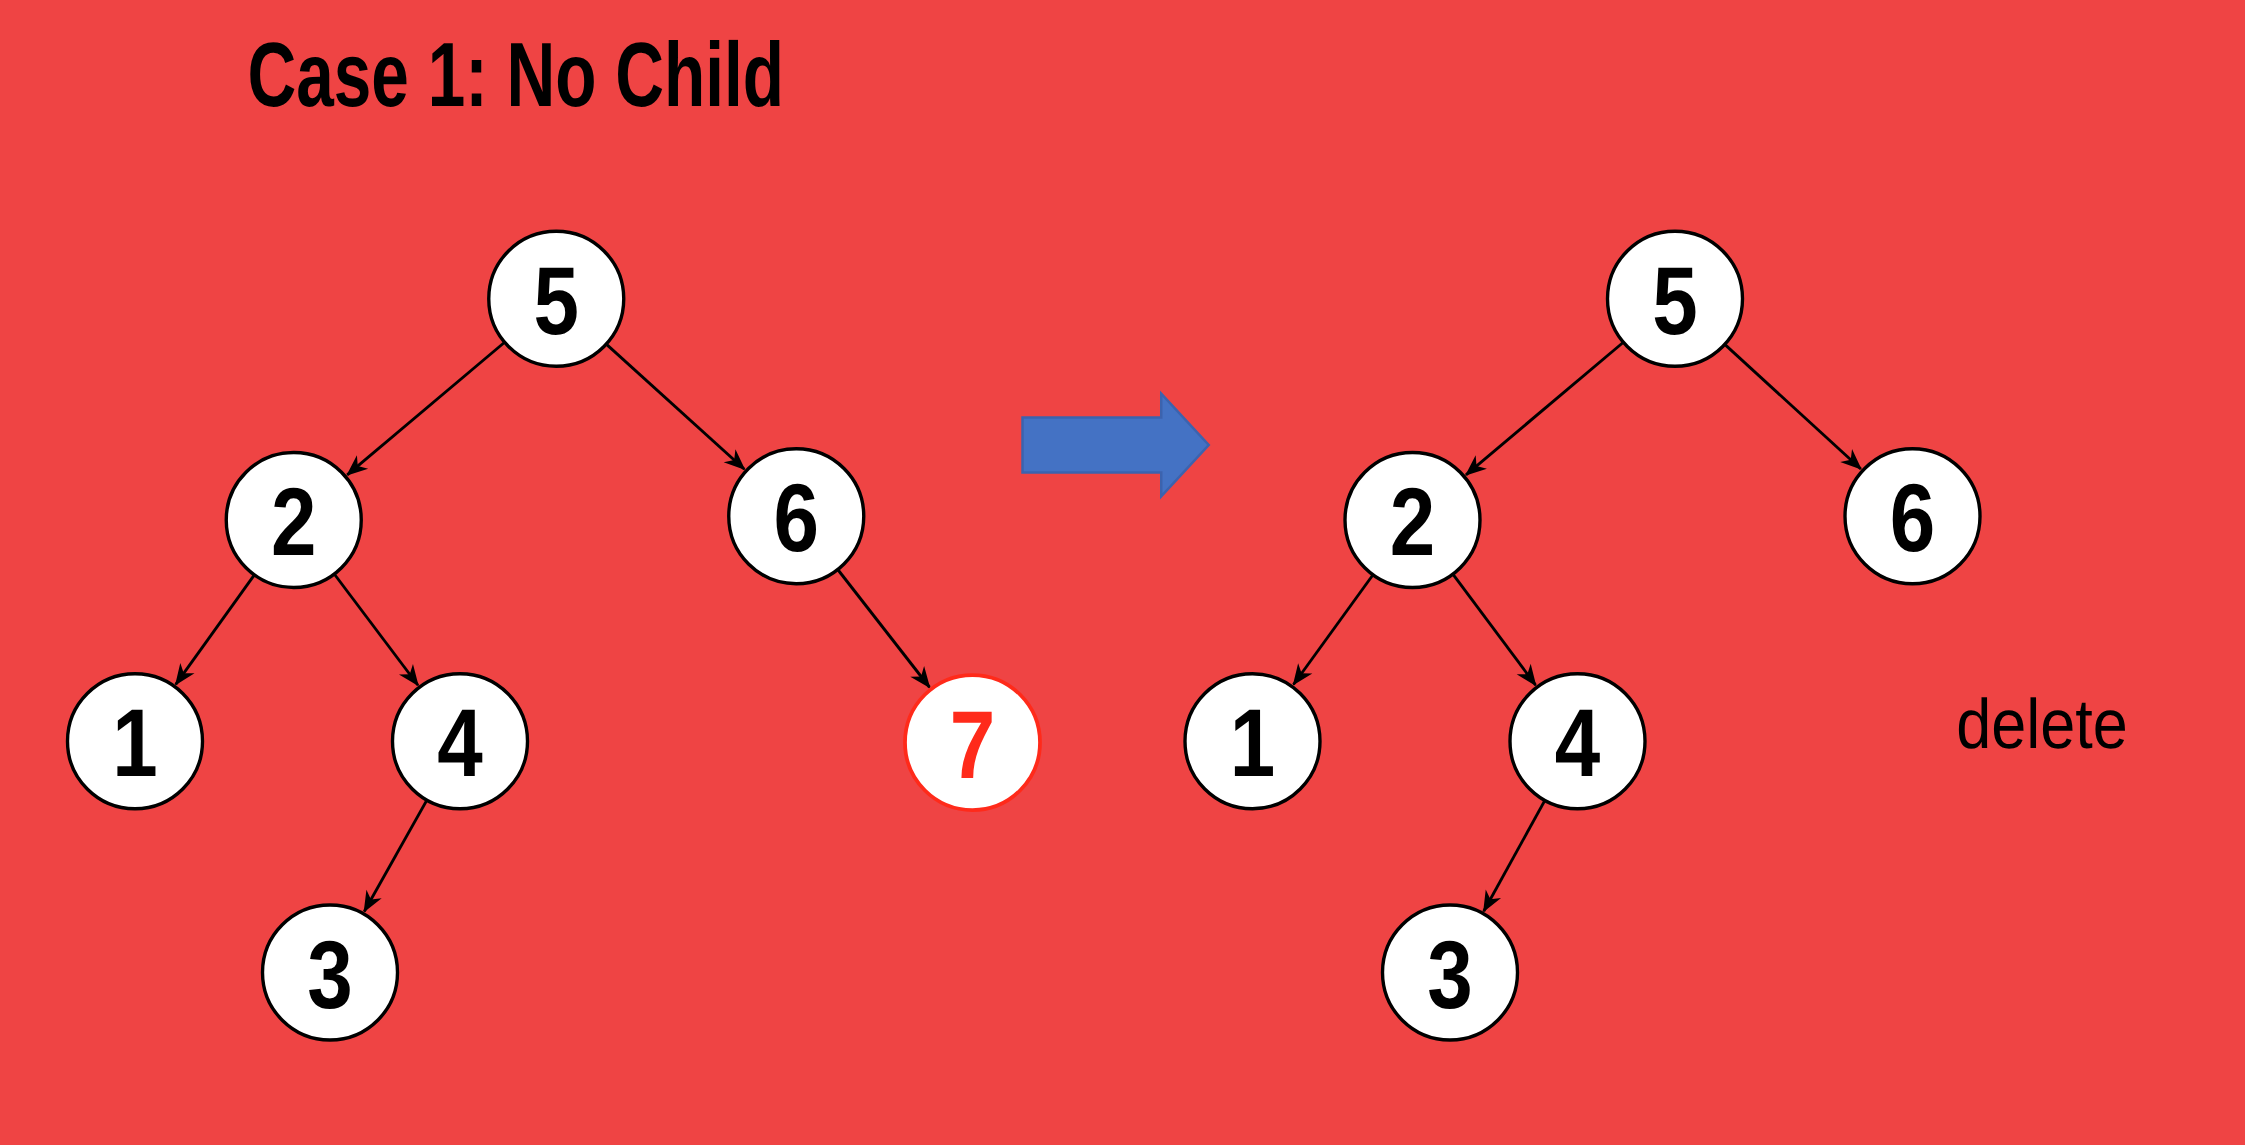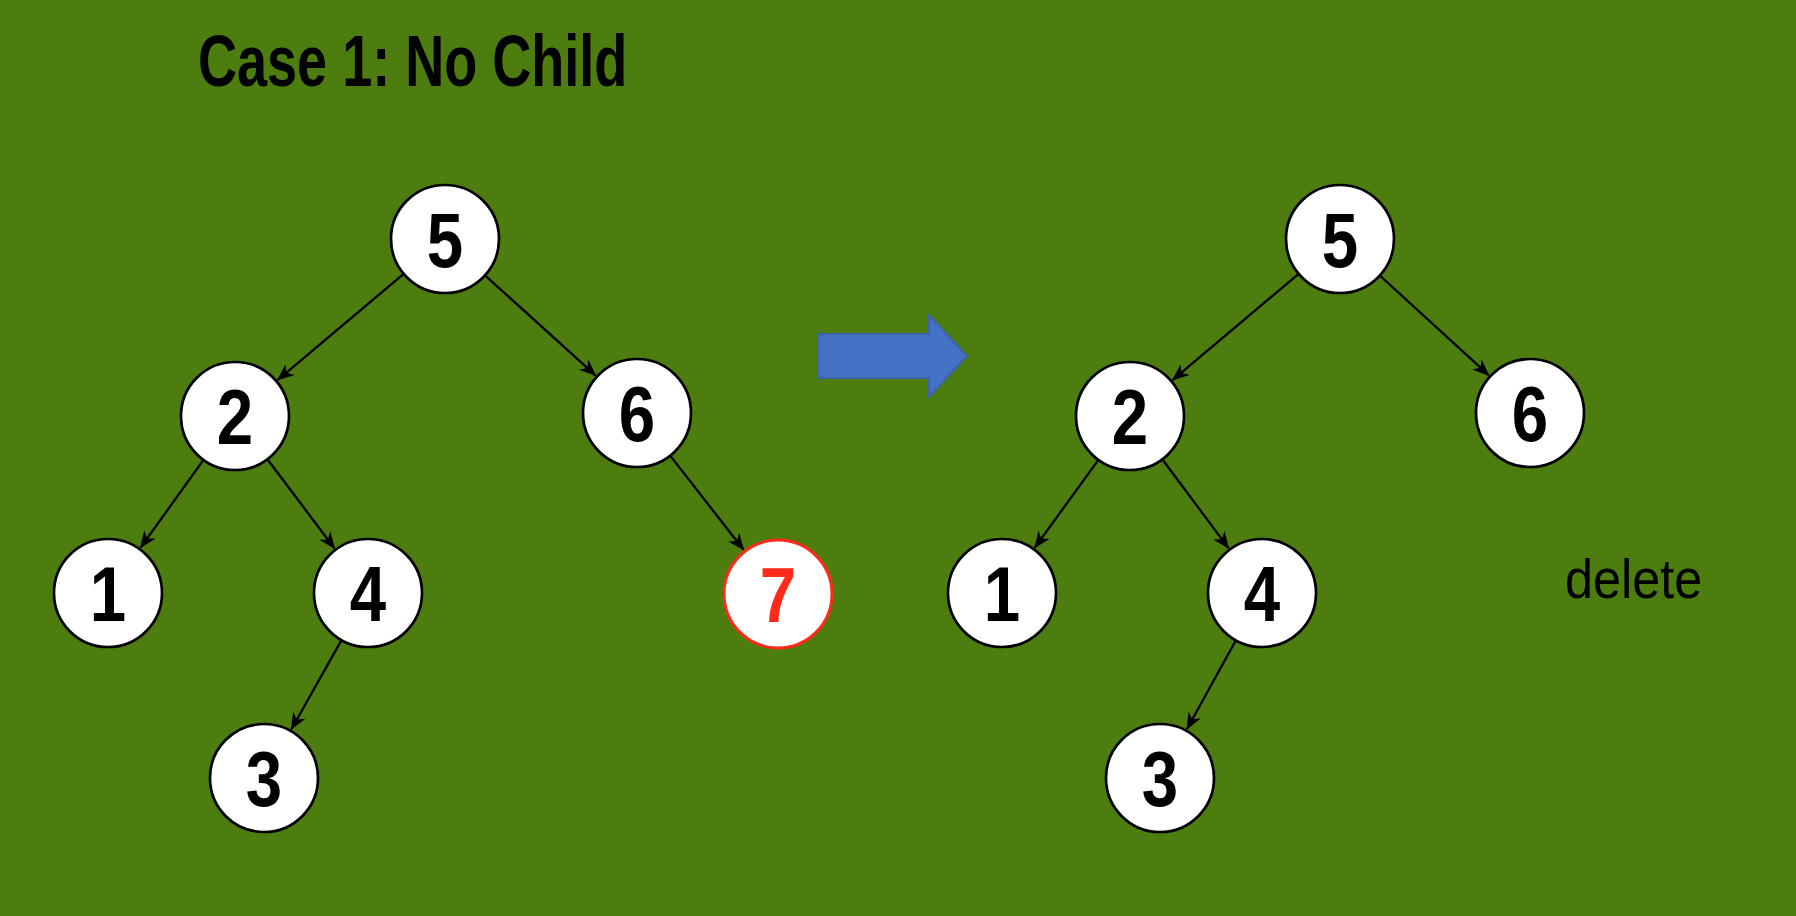--- a/index.html
+++ b/index.html
@@ -4,21 +4,21 @@
 <style>
   html, body {
     margin: 0;
     padding: 0;
     background: #FFFFFF;
   }
   #slide {
     position: relative;
     width: 1796px;
     height: 916px;
-    background: #4d7c0f;
+    background: #ef4444;
     overflow: hidden;
     font-family: "Liberation Sans", "DejaVu Sans", sans-serif;
   }
   #diagram-svg {
     position: absolute;
     left: 0;
     top: 0;
   }
   .slide-title {
     position: absolute;

